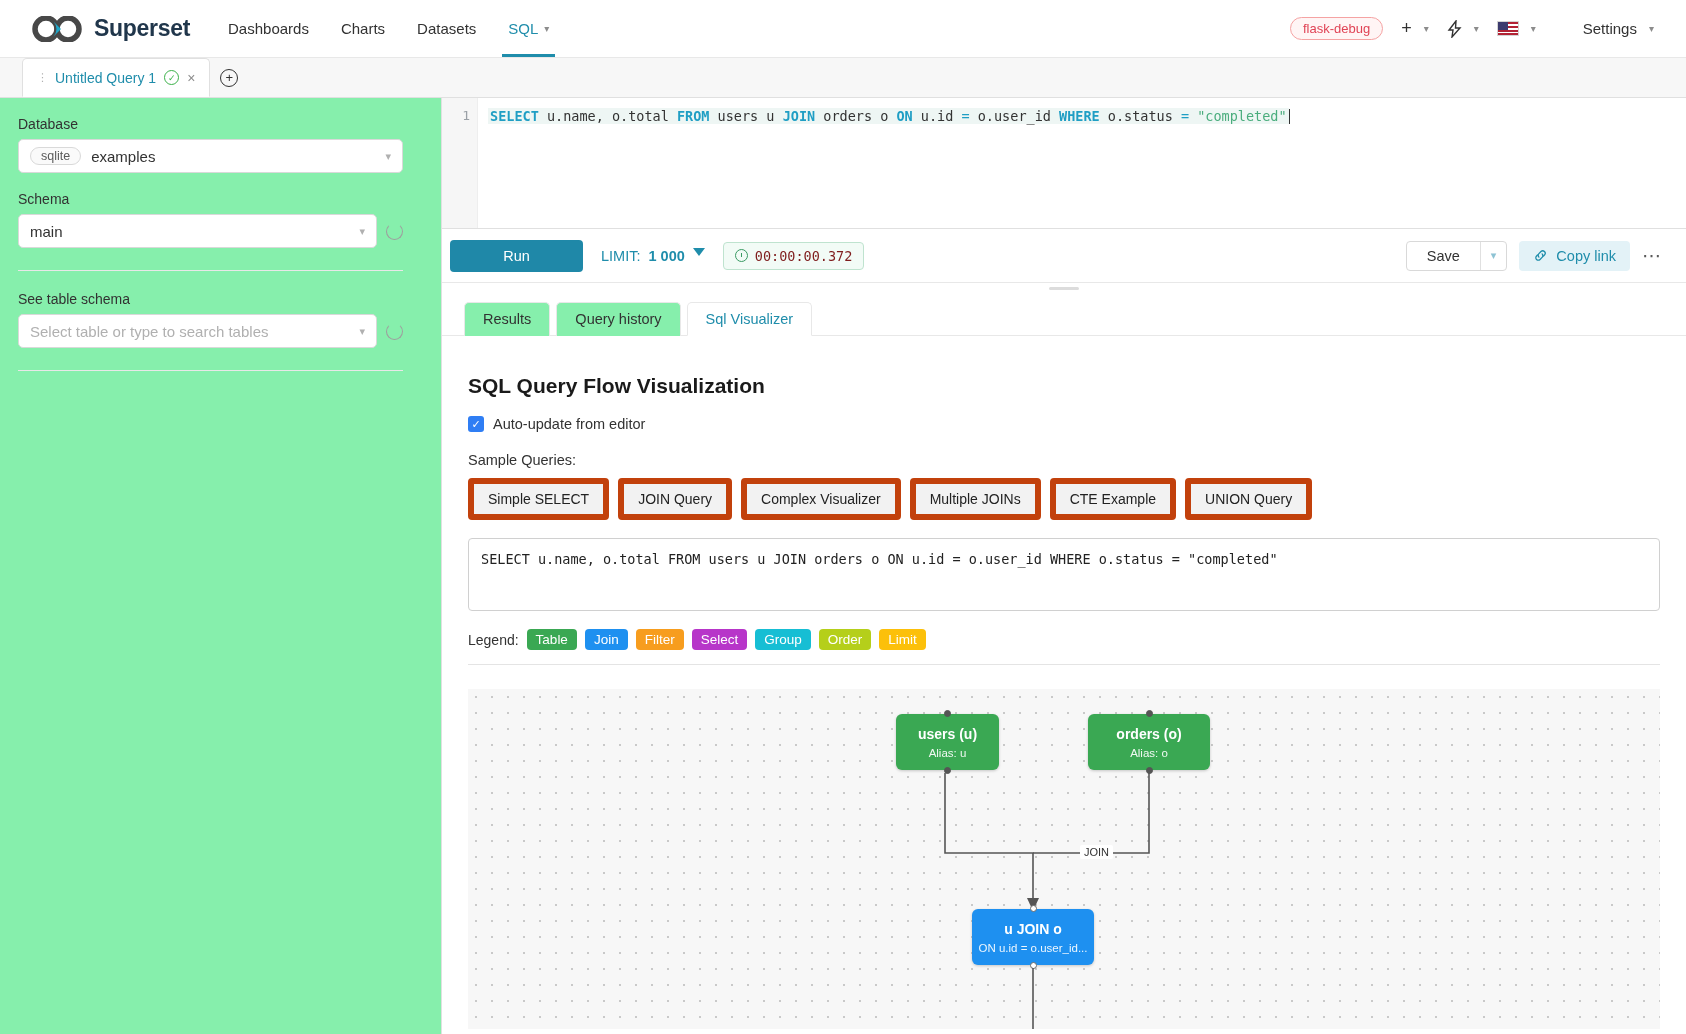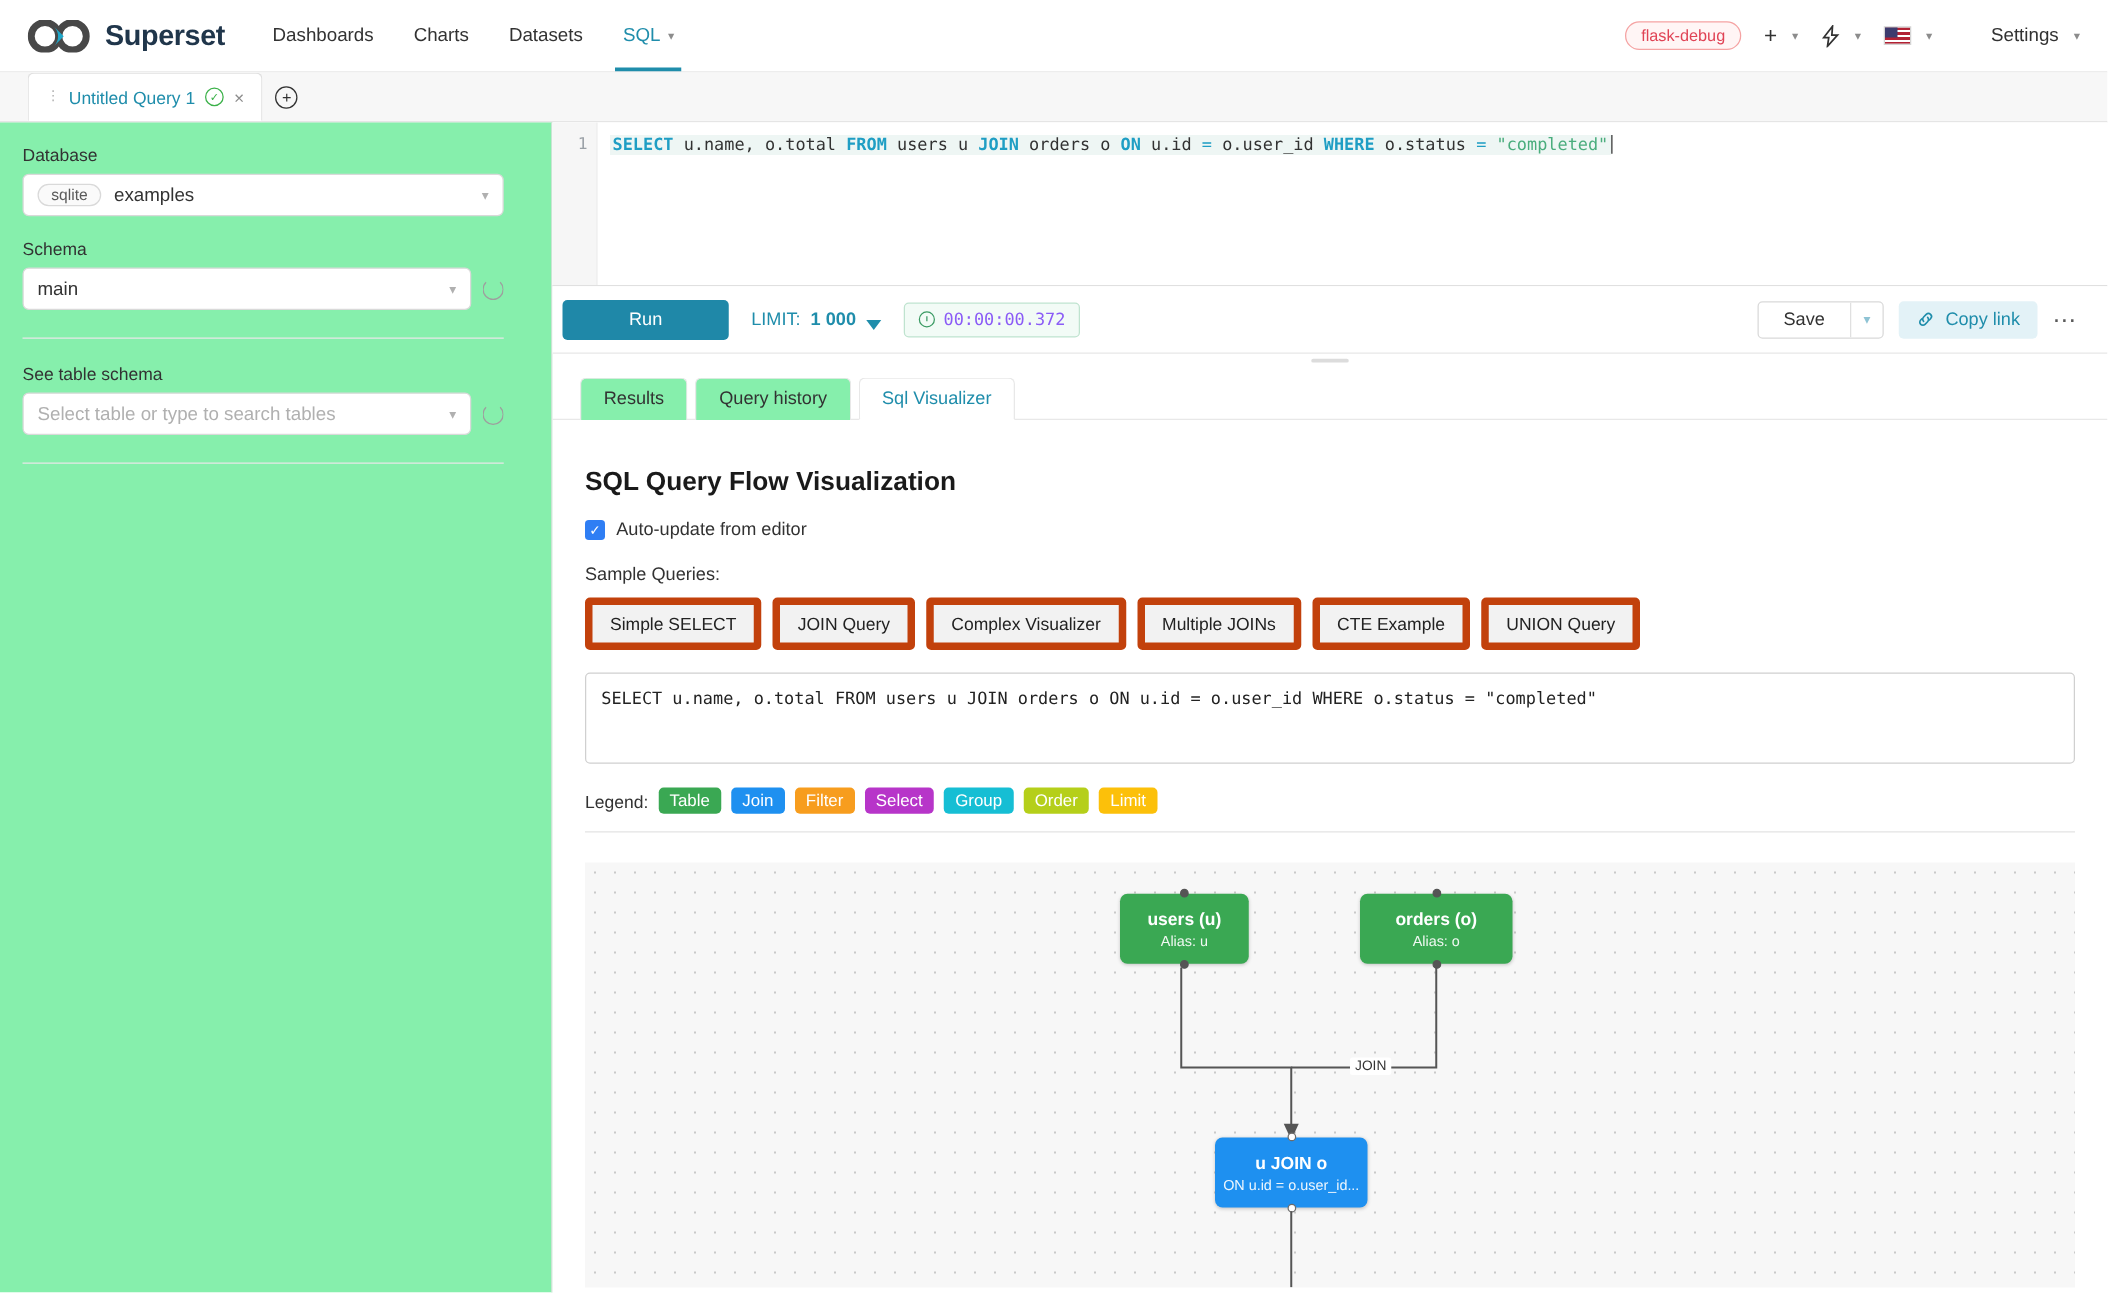--- a/index.html
+++ b/index.html
@@ -7,21 +7,21 @@
   body {
     width:1686px; height:1034px;
     font-family:"Liberation Sans", sans-serif;
     background:#fff; color:#323232; overflow:hidden;
     -webkit-font-smoothing:antialiased;
   }
 
   
   .navbar{
     height:58px; border-bottom:1px solid #e8e8e8;
-    display:flex; align-items:center; padding:0 22px;
+    display:flex; align-items:center; padding:0 32px;
     background:#fff; position:relative;
   }
   .brand{ display:flex; align-items:center; gap:10px; margin-right:38px; }
   .brand-logo{ width:52px; height:26px; position:relative; }
   .brand-text{ font-size:23px; font-weight:bold; color:#20364b; letter-spacing:-0.3px;}
   .nav-links{ display:flex; align-items:center; gap:32px; height:100%;}
   .nav-link{
     font-size:15px; color:#323232; height:100%; display:flex; align-items:center;
     cursor:pointer; position:relative;
   }
@@ -113,26 +113,26 @@
 
   .toolbar{
     height:54px; display:flex; align-items:center; padding:0 24px 0 8px;
     border-bottom:1px solid #e8e8e8; background:#fff; gap:18px;
   }
   .runbtn{
     width:133px;height:32px;background:#1f88a8;color:#fff;border:none;border-radius:4px;
     font-size:14.5px;cursor:pointer; font-family:inherit;
   }
   .limit{
-    color:#1f8dab; font-size:14.5px; display:flex; align-items:flex-end; gap:8px; cursor:pointer;
+    color:#1f8dab; font-size:14.5px; display:flex; align-items:flex-start; gap:8px; cursor:pointer;
   }
   .limit b{ font-weight:bold; }
   .tri-down{ width:0;height:0;border-left:6px solid transparent;border-right:6px solid transparent;border-top:8px solid #1f8dab;}
   .timer{
-    border:1px solid #bfe3cf; background:#f2fbf6; color:#8b5cf6; border-radius:4px;
+    border:1px solid #bfe3cf; background:#f2fbf6; color:#7f1d1d; border-radius:4px;
     height:28px; display:flex; align-items:center; gap:7px; padding:0 11px;
     font-family:"DejaVu Sans Mono", monospace; font-size:13.5px;
   }
   .clock{ width:13px;height:13px;border:1.4px solid #3a9a63;border-radius:50%; position:relative;}
   .clock:after{content:"";position:absolute;left:5px;top:2.5px;width:1.3px;height:4.5px;background:#3a9a63;}
   .tb-right{ margin-left:auto; display:flex; align-items:center; gap:12px; }
   .savebtn{
     display:flex; align-items:stretch; border:1px solid #d9d9d9; border-radius:4px; overflow:hidden; cursor:pointer;
   }
   .savebtn .lbl{ padding:6px 20px; font-size:14.5px; color:#323232; }

